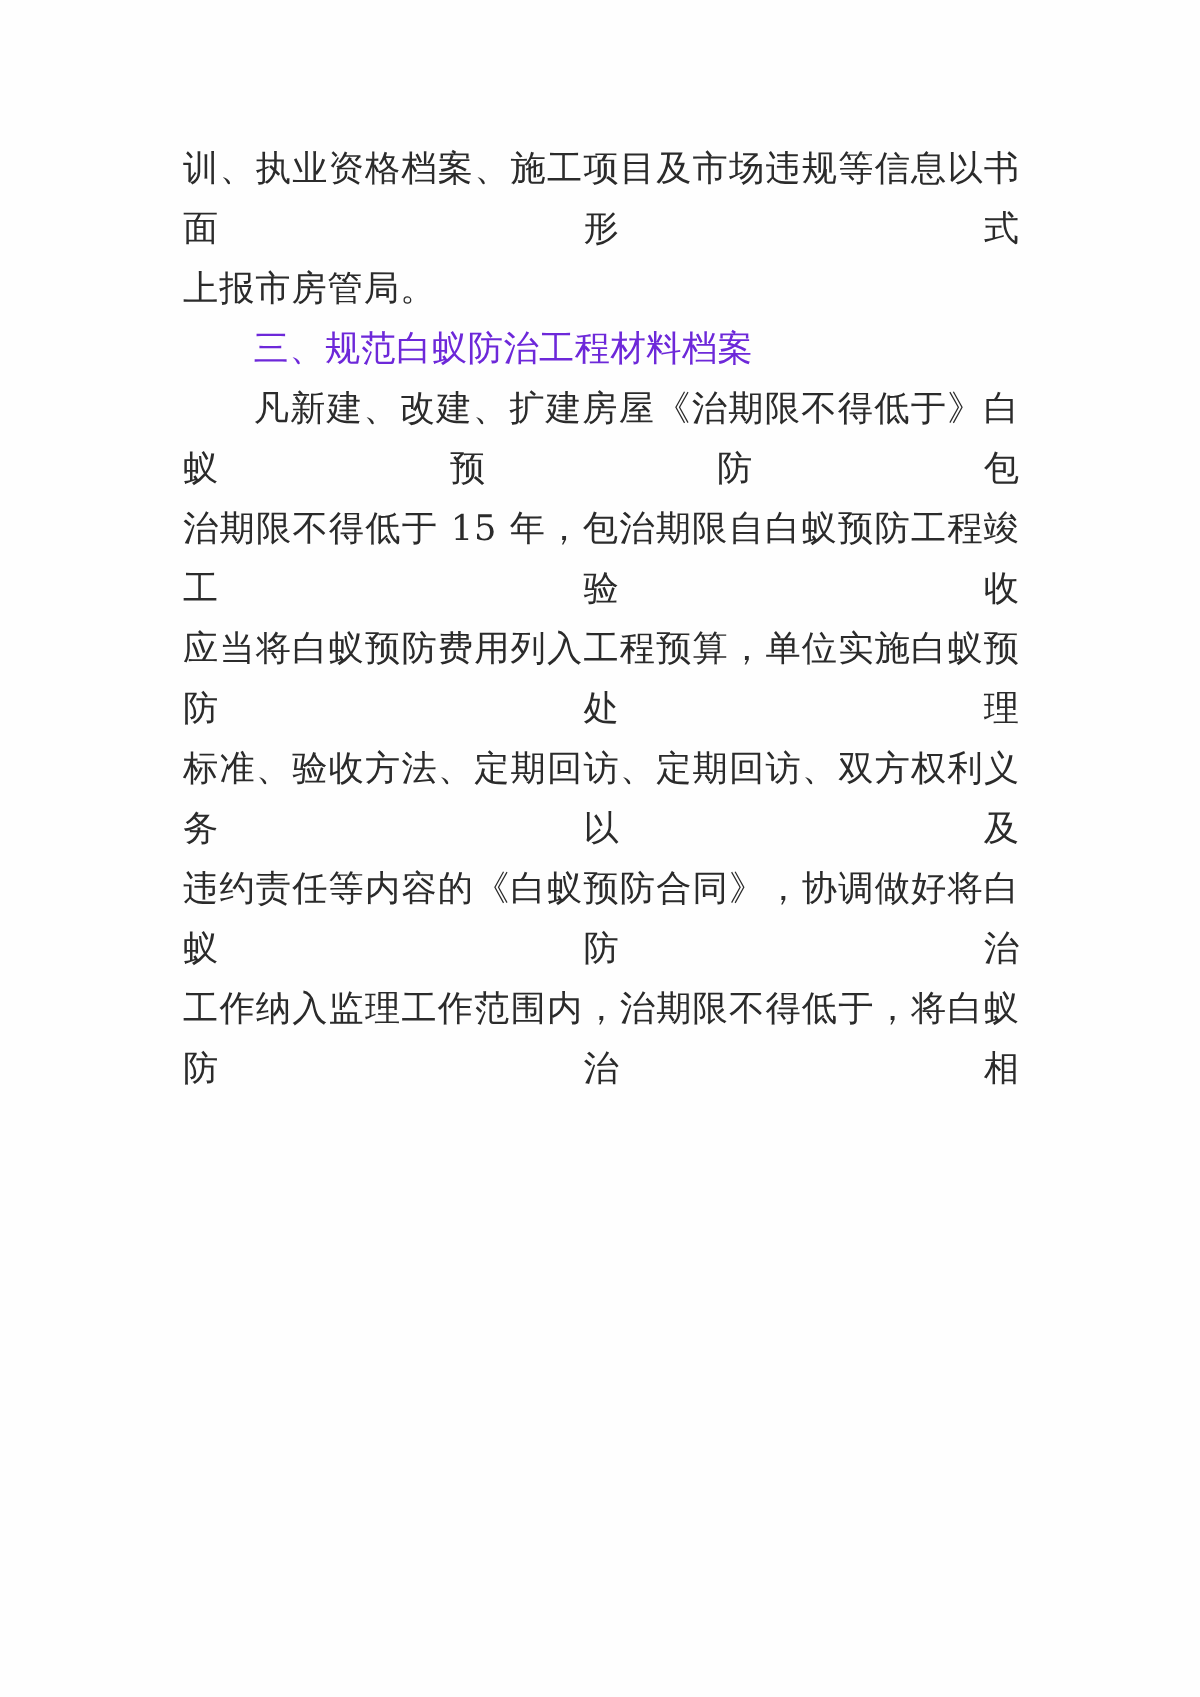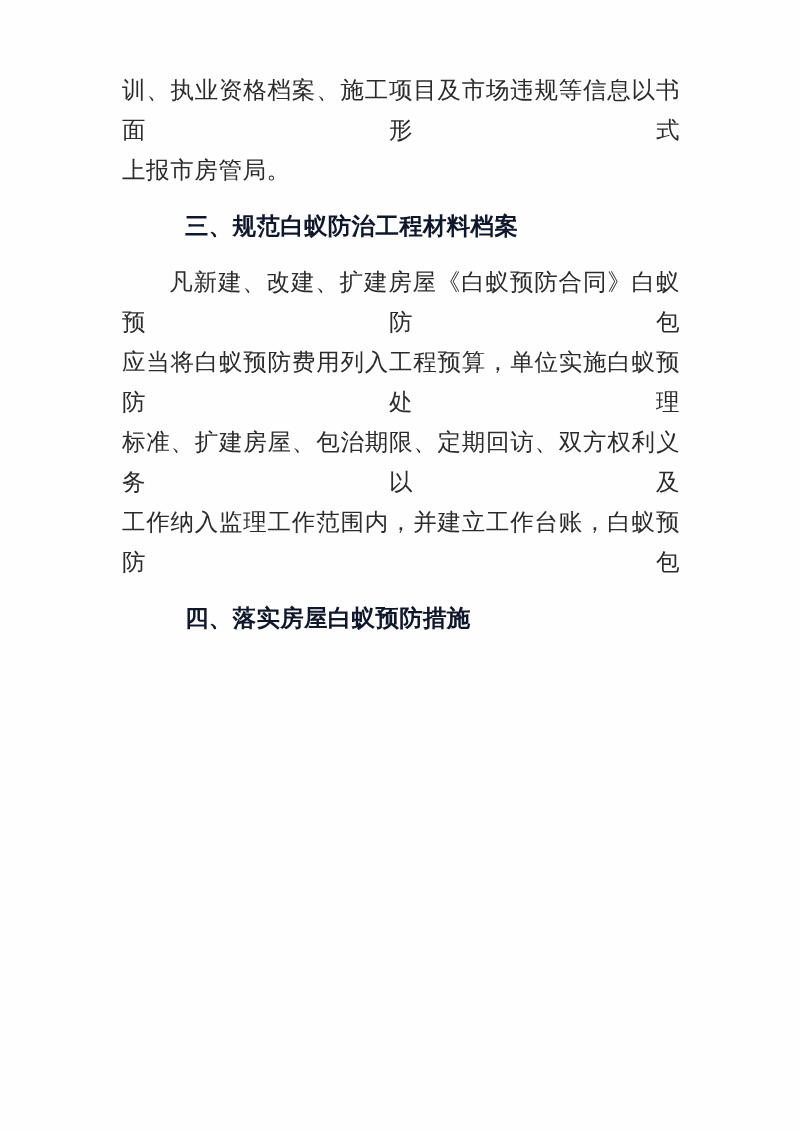--- a/index.html
+++ b/index.html
@@ -14,21 +14,21 @@
     position: relative;
     width: 800px;
     height: 1131px;
     background: #fefefe;
     overflow: hidden;
     box-sizing: border-box;
   }
   .content {
     position: absolute;
     left: 122px;
-    top: 70px;
+    top: 92px;
     width: 558px;
   }
   
   .para {
     margin: 0;
     color: #2b2b2b;
     font-family: "DejaVu Serif", "Liberation Serif", serif;
     font-size: 23.5px;
     line-height: 40px;
     letter-spacing: 0.6px;
@@ -48,42 +48,43 @@
   .para .ln.last {
     text-align: center;
     text-align-last: left;
   }
   .indent {
     display: inline-block;
     width: 47px;
   }
   
   .heading {
-    margin: 16px;
-    color: #0f172a;
+    margin: 0;
+    color: #6d28d9;
     font-family: "DejaVu Sans", "Liberation Sans", sans-serif;
     font-size: 23.5px;
-    font-weight: bold;
+    font-weight: normal;
     line-height: 40px;
     letter-spacing: 0.3px;
     padding-left: 47px;
     white-space: pre;
   }
 </style>
 </head>
 <body>
 
 <div class="page">
   <div class="content" id="content-root">
       <div class="para">
         <span class="ln j"><span>训、执业资格档案、施工项目及市场违规等信息以书面形式</span></span>
         <span class="ln last"><span>上报市房管局。</span></span>
       </div>
       <div class="heading">三、规范白蚁防治工程材料档案</div>
       <div class="para">
-        <span class="ln j"><span class="indent"></span><span>凡新建、改建、扩建房屋《白蚁预防合同》白蚁预防包</span></span>
+        <span class="ln j"><span class="indent"></span><span>凡新建、改建、扩建房屋《治期限不得低于》白蚁预防包</span></span>
+        <span class="ln j"><span>治期限不得低于 15 年，包治期限自白蚁预防工程竣工验收</span></span>
         <span class="ln j"><span>应当将白蚁预防费用列入工程预算，单位实施白蚁预防处理</span></span>
-        <span class="ln j"><span>标准、扩建房屋、包治期限、定期回访、双方权利义务以及</span></span>
-        <span class="ln j"><span>工作纳入监理工作范围内，并建立工作台账，白蚁预防包</span></span>
+        <span class="ln j"><span>标准、验收方法、定期回访、定期回访、双方权利义务以及</span></span>
+        <span class="ln j"><span>违约责任等内容的《白蚁预防合同》，协调做好将白蚁防治</span></span>
+        <span class="ln j"><span>工作纳入监理工作范围内，治期限不得低于，将白蚁防治相</span></span>
       </div>
-      <div class="heading">四、落实房屋白蚁预防措施</div>
     </div>
 </div>
 
 </body></html>

